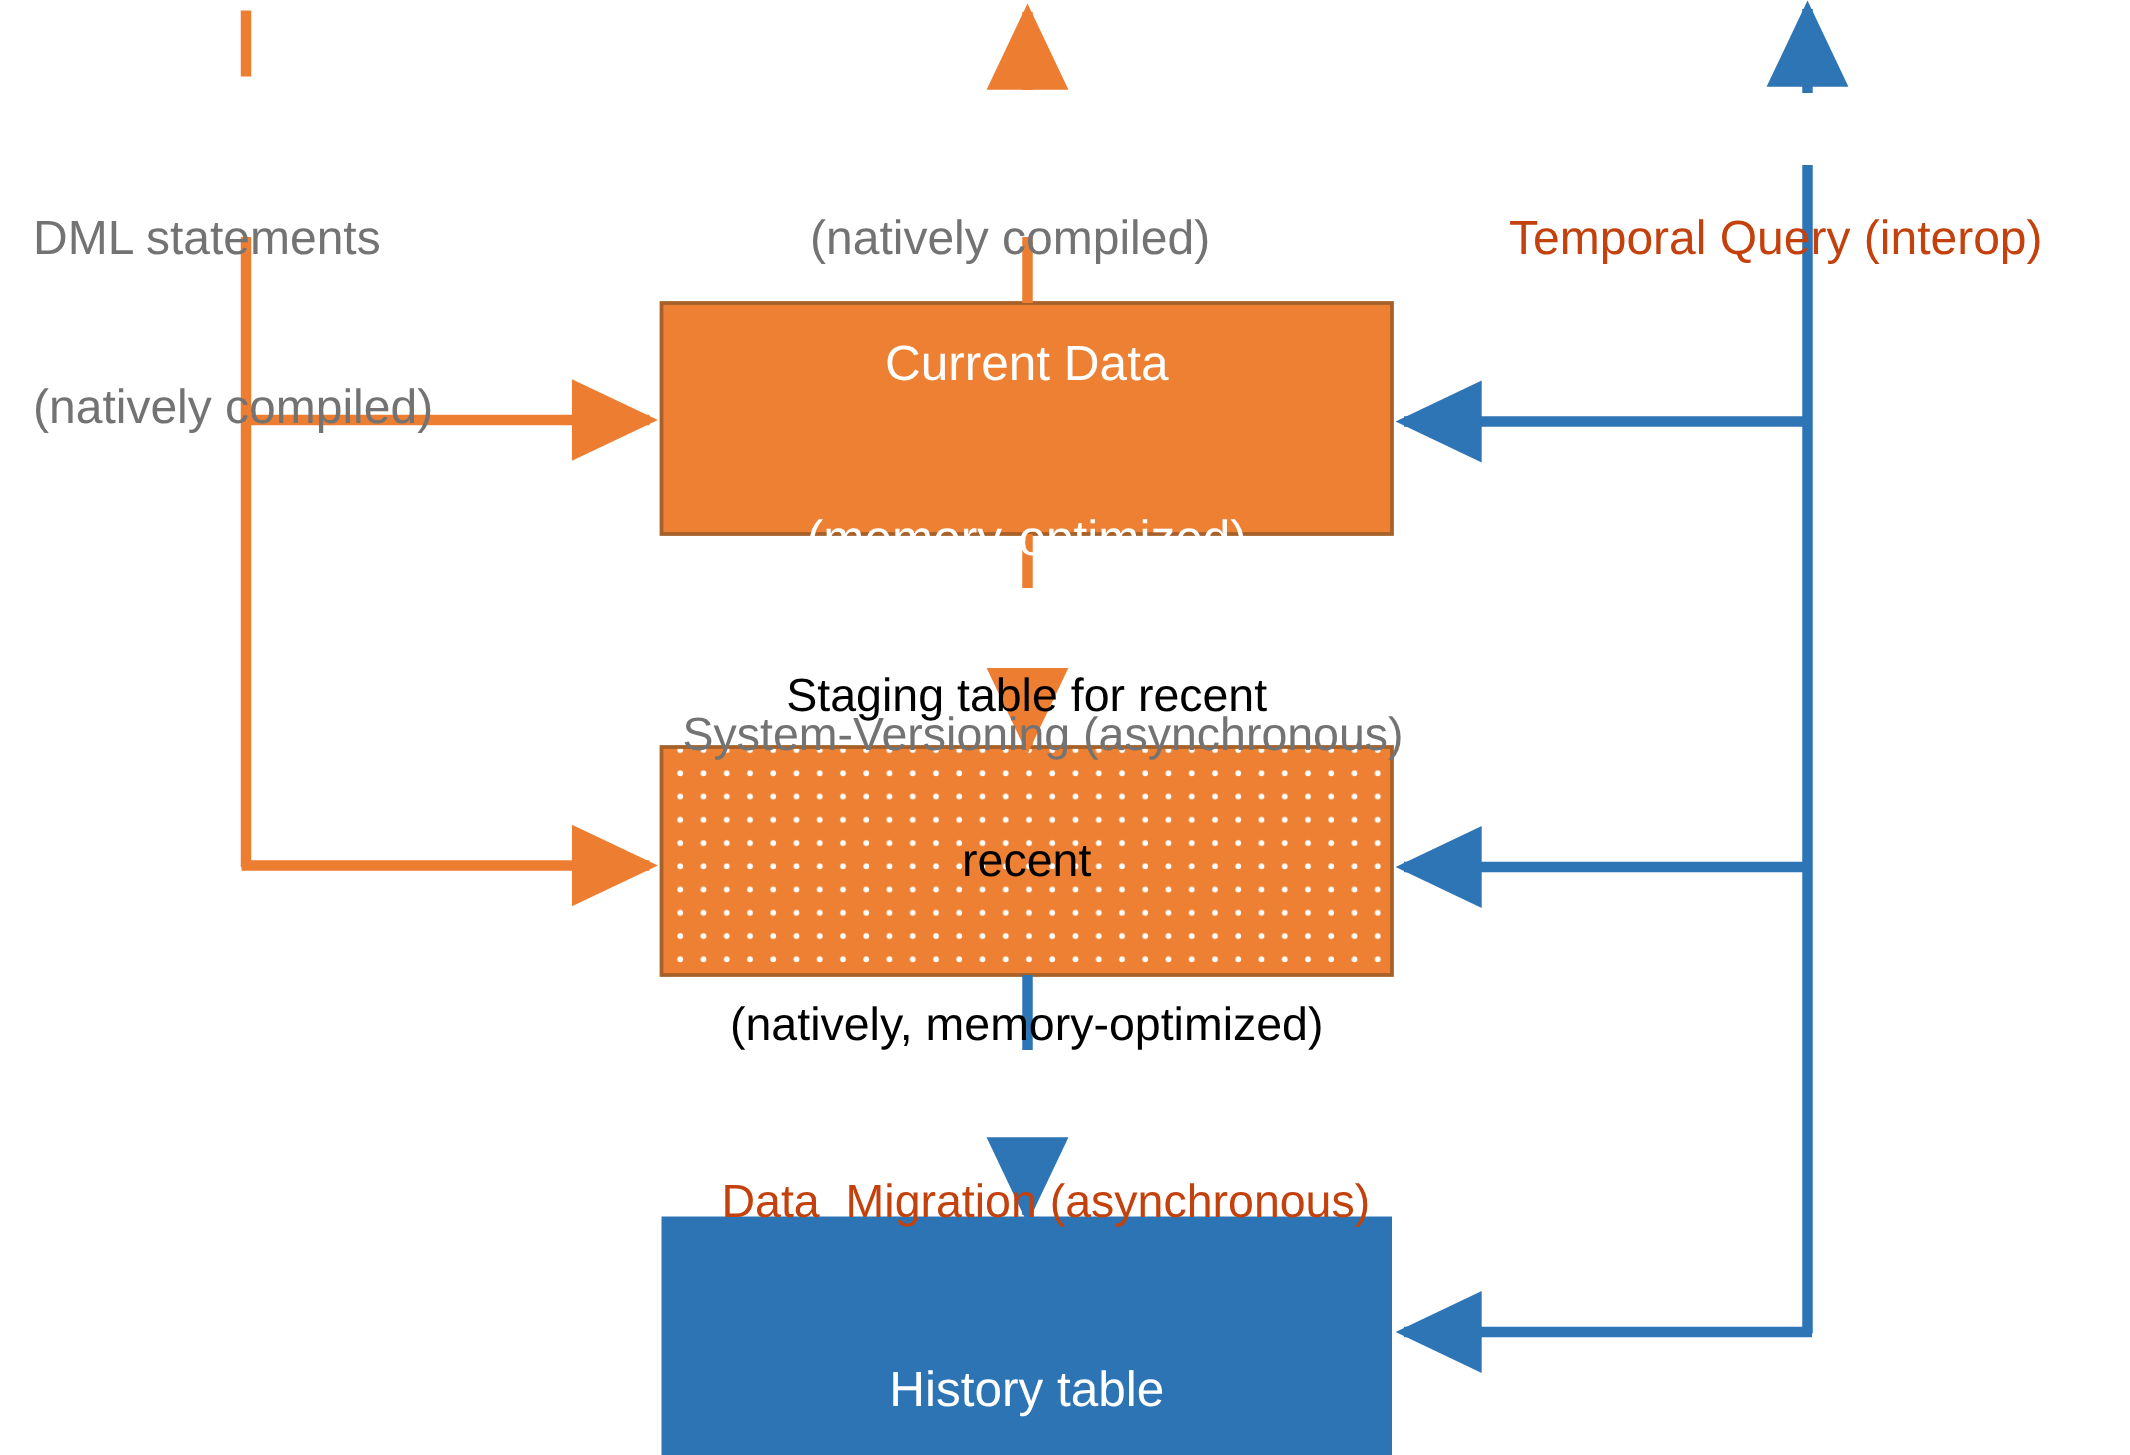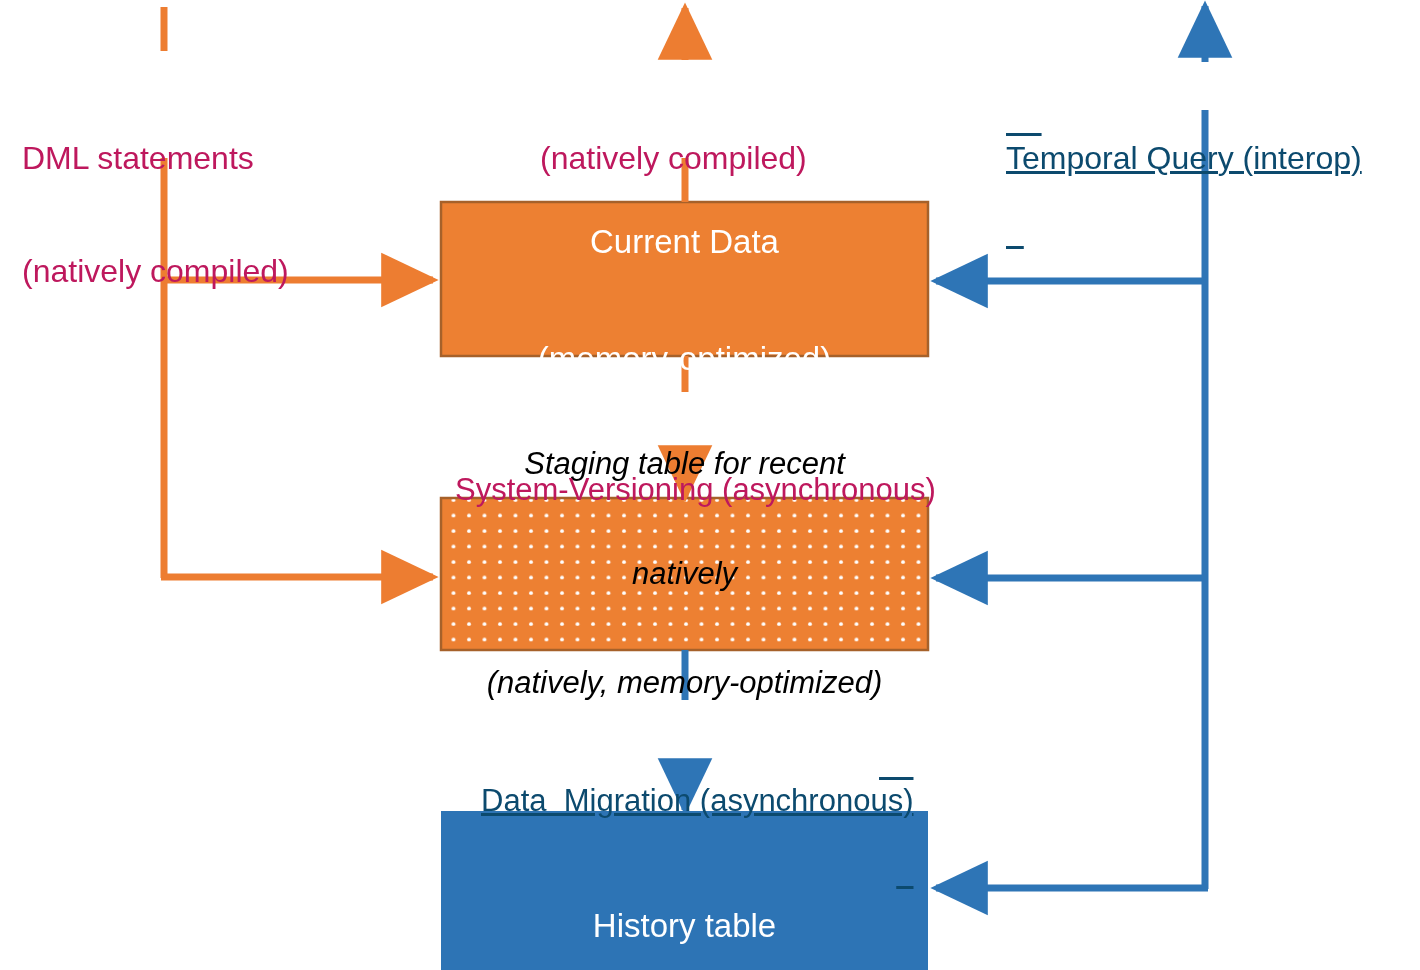--- a/index.html
+++ b/index.html
@@ -35,24 +35,24 @@
     line-height: 1.18;
     pointer-events: none;
     white-space: pre;
   }
   .box-label span { display: block; }
   .edge-label {
     position: absolute;
     white-space: pre;
     line-height: 1.18;
   }
-  .orange-text { color: #be185d; }
-  .blue-text   { color: #0c4a6e; text-decoration: underline; }
+  .orange-text { color: #737373; }
+  .blue-text   { color: #c2410c; }
   .white-text  { color: #FFFFFF; }
-  .black-text  { color: #000000; font-style: italic; }
+  .black-text  { color: #000000; }
 </style>
 </head>
 <body>
 
 <div id="diagram-root">
 
   <svg class="canvas" viewBox="0 0 1420 970">
     <defs>
       <pattern id="dotpattern" x="0" y="0" width="15.5" height="15.5" patternUnits="userSpaceOnUse">
         <rect x="0" y="0" width="15.5" height="15.5" fill="#ED8032"></rect>
@@ -109,21 +109,21 @@
   <div class="box-label white-text" style="left:441px; top:202px; width:487px; height:198px; font-size:33px;">
     <div>
       <span>Current Data</span>
       <span>(memory-optimized)</span>
     </div>
   </div>
 
   <div class="box-label black-text" style="left:441px; top:498px; width:487px; height:152px; font-size:31px;">
     <div>
       <span>Staging table for recent</span>
-      <span>natively</span>
+      <span>recent</span>
       <span>(natively, memory-optimized)</span>
     </div>
   </div>
 
   <div class="box-label white-text" style="left:441px; top:851px; width:487px; height:150px; font-size:33px;">
     <div>
       <span>History table</span>
     </div>
   </div>
 

